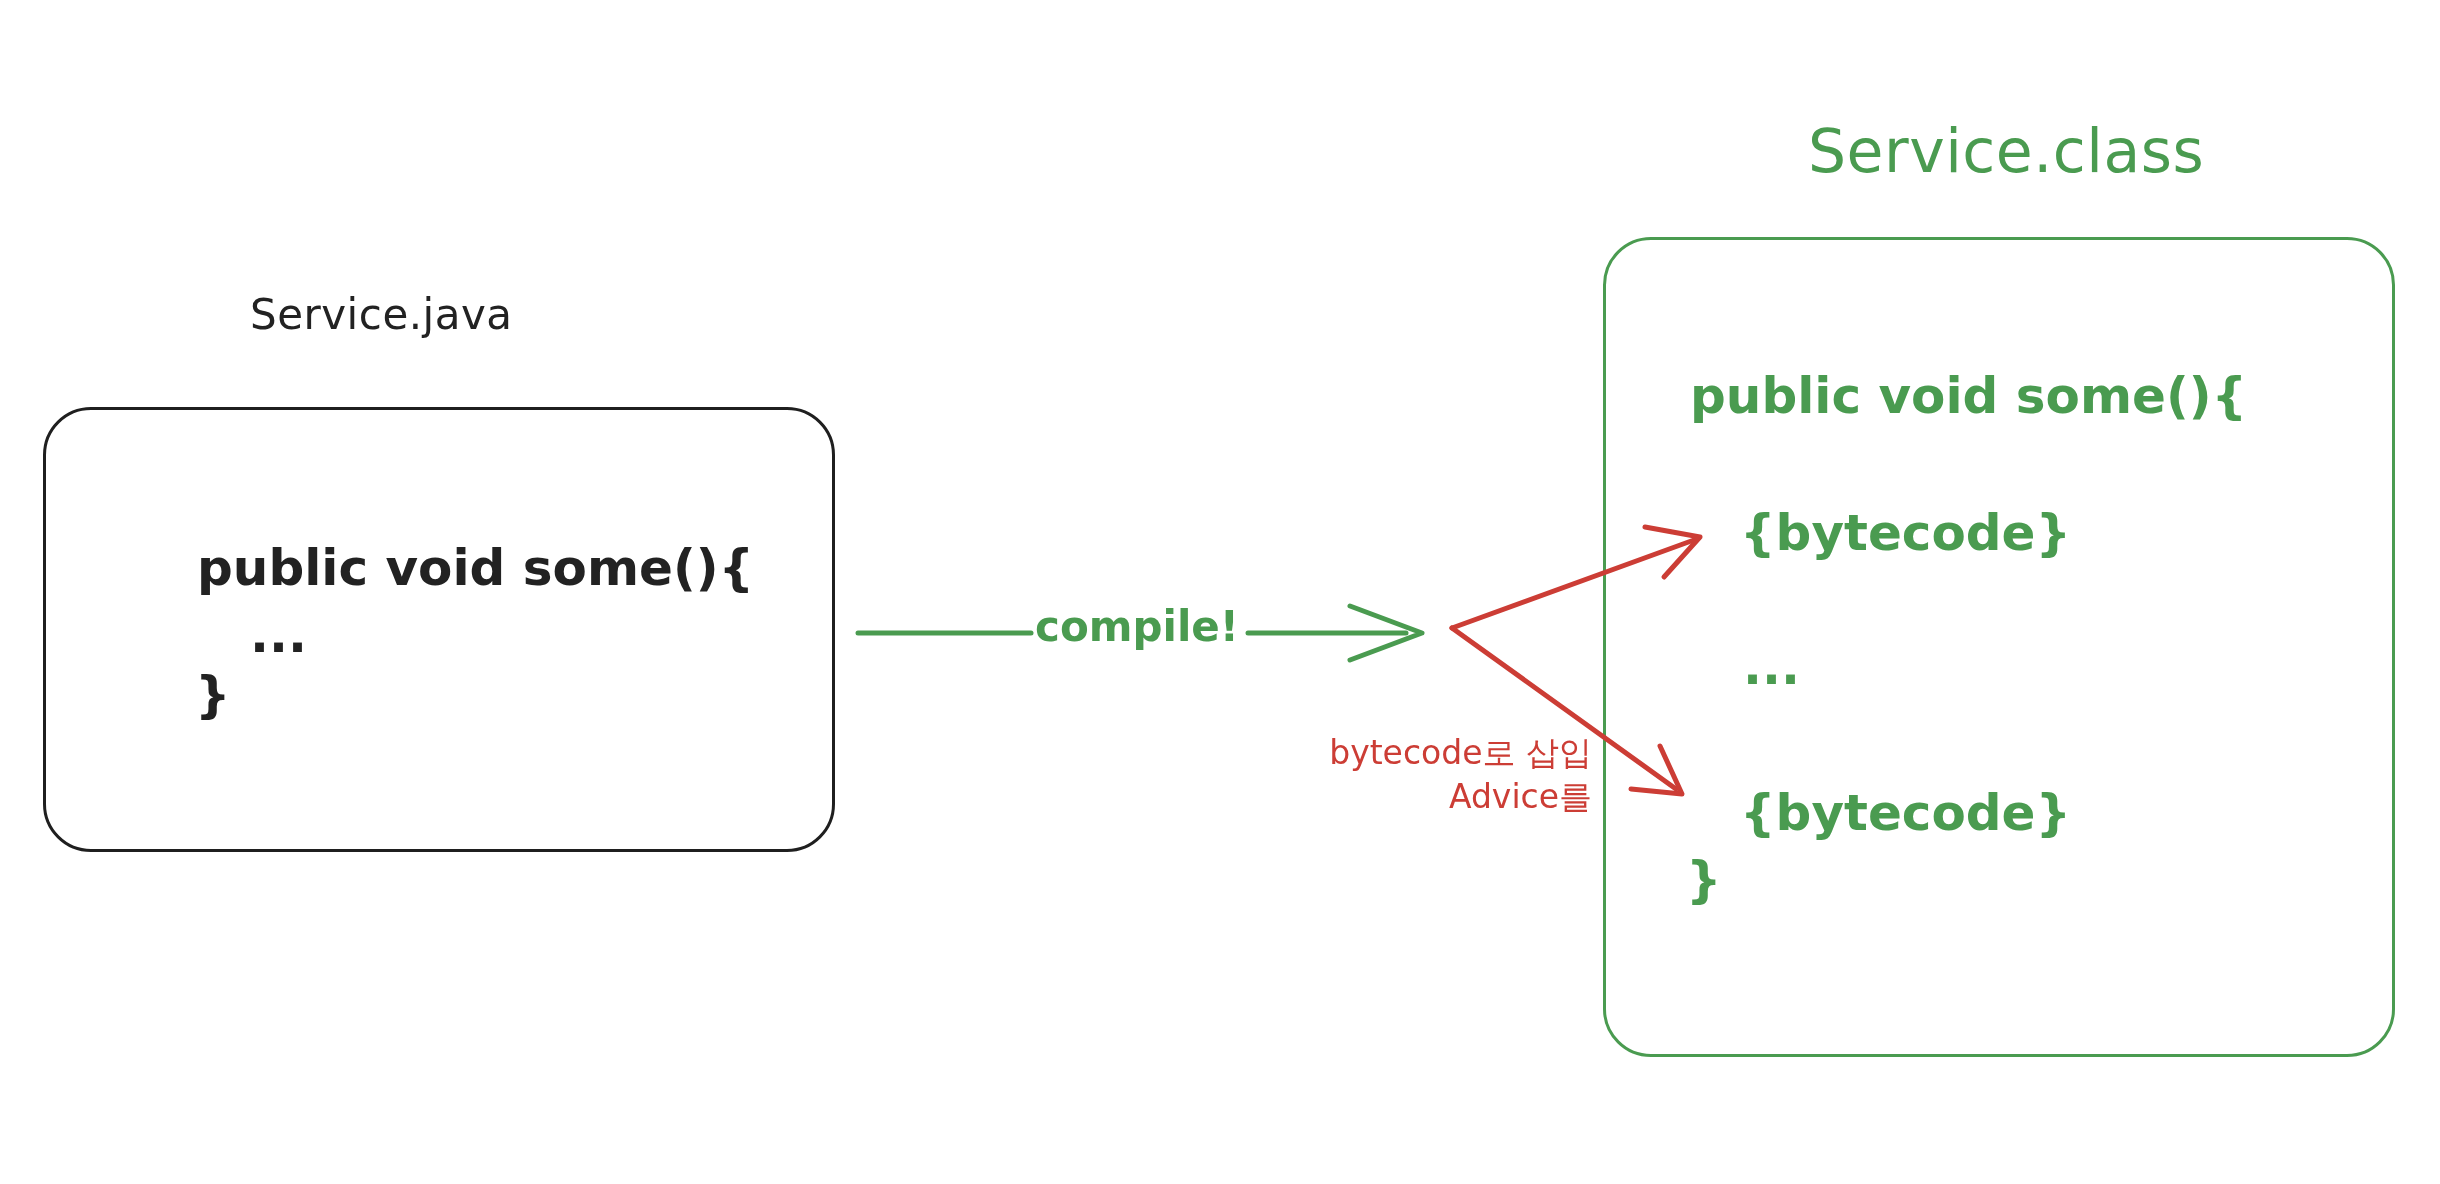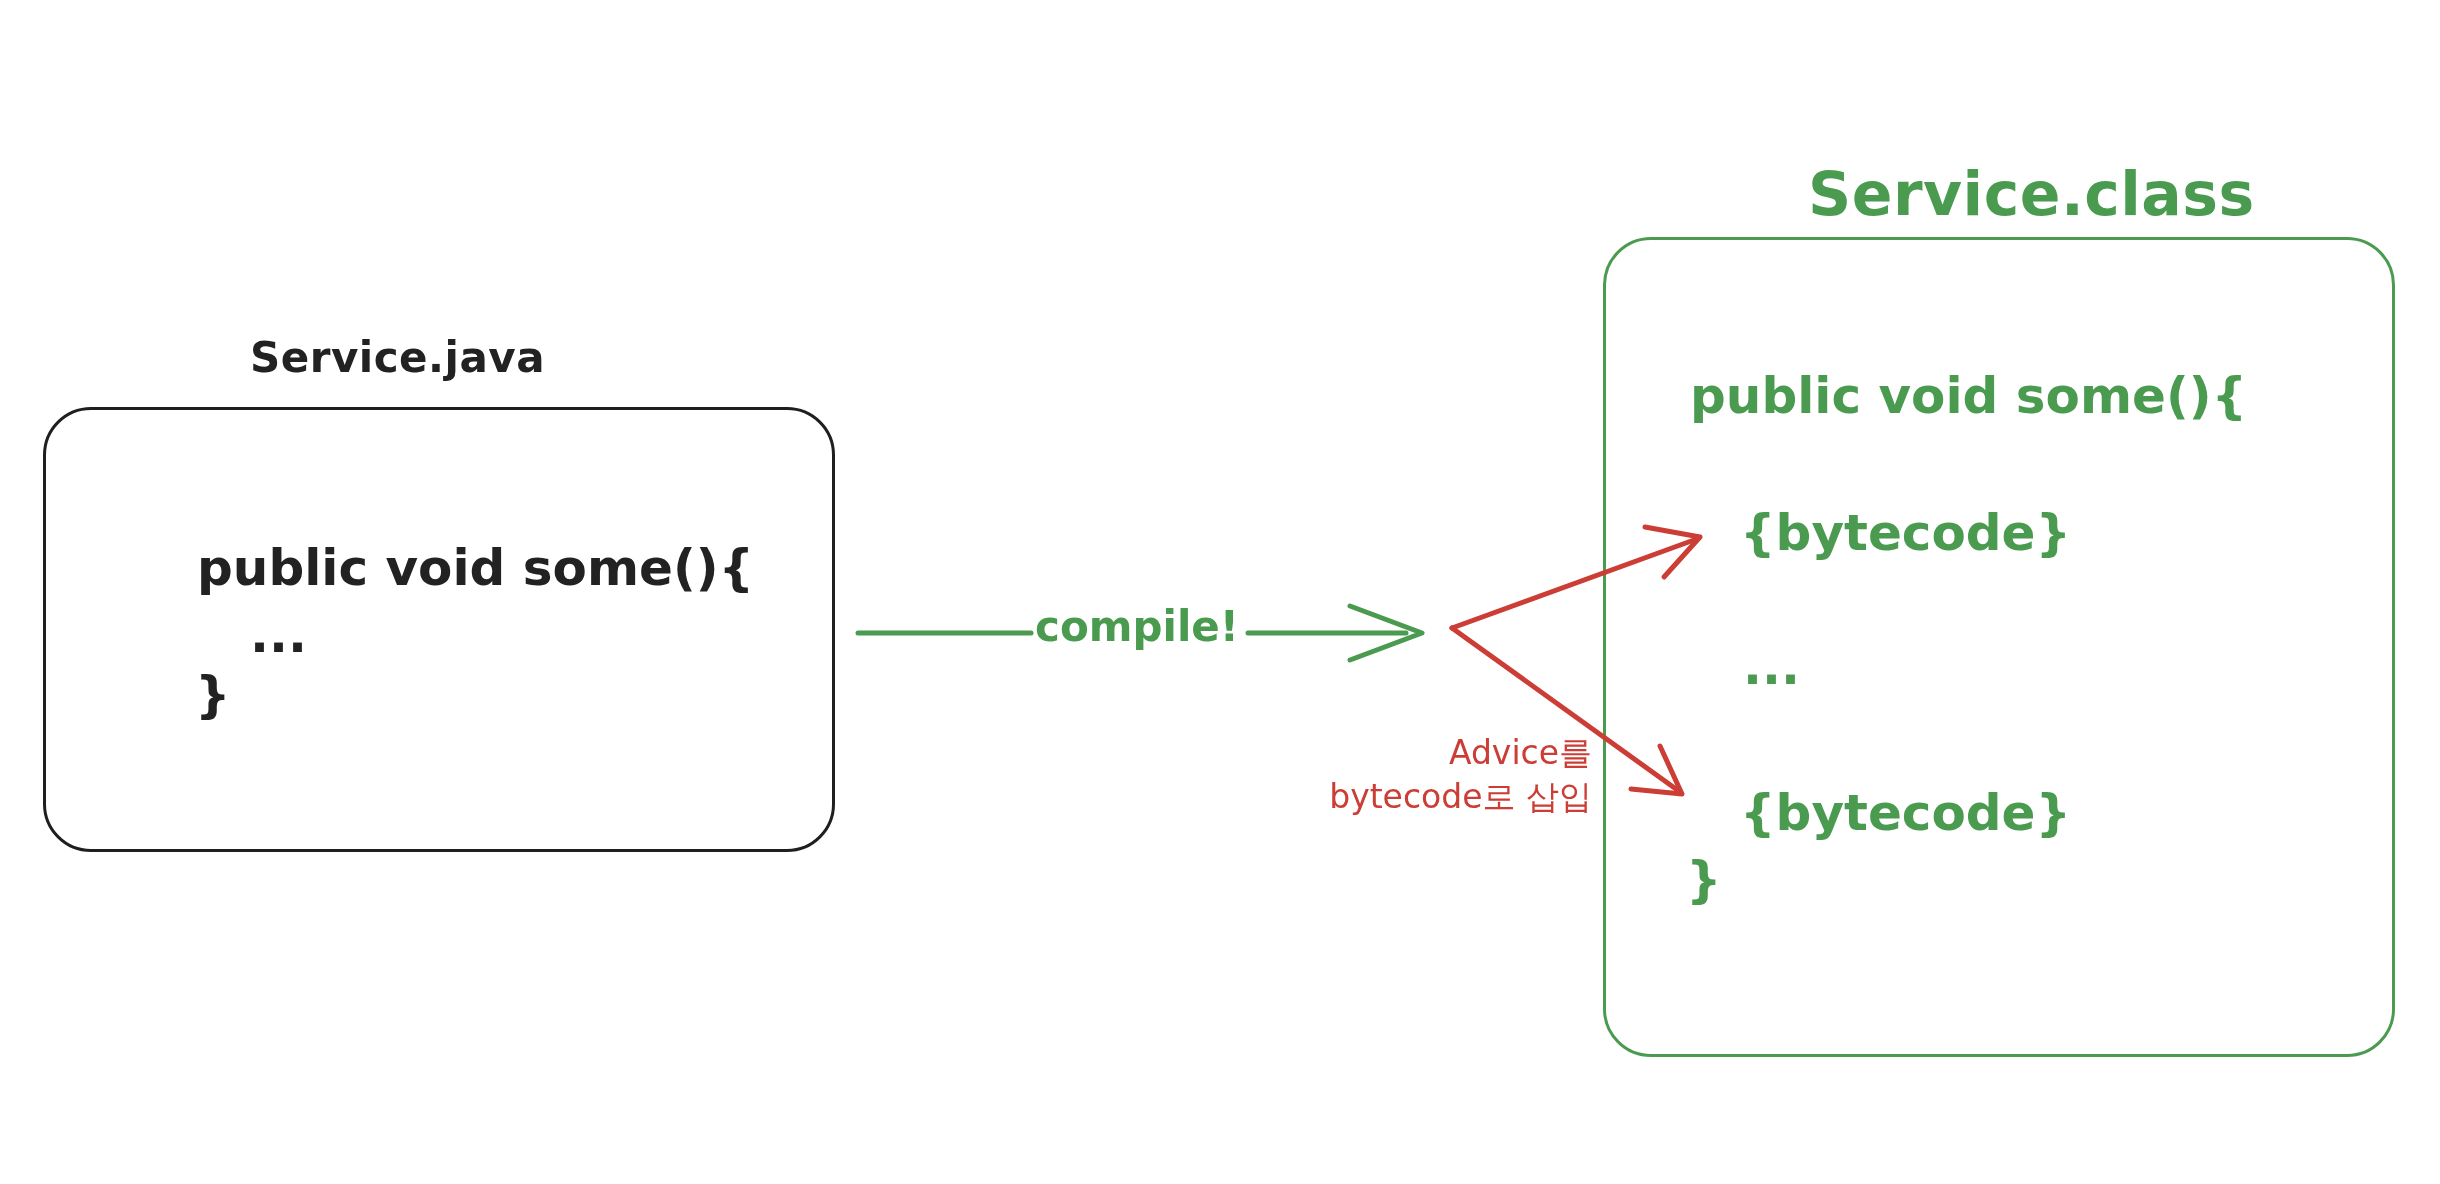--- a/index.html
+++ b/index.html
@@ -21,24 +21,23 @@
     left: 43px; top: 407px; width: 792px; height: 445px;
     border: 3px solid #1f1f1f;
   }
   .box.cls {
     left: 1603px; top: 237px; width: 792px; height: 820px;
     border: 3px solid #4a9b50;
   }
 
   .title {
     position: absolute;
-    font-weight: 700;
+    font-weight: 400;
     letter-spacing: 0.5px;
     white-space: nowrap;
-    margin-top: 43px;
   }
   .title.src { left: 250px; top: 290px; font-size: 42px; color: #222222; }
   .title.cls { left: 1808px; top: 116px; font-size: 60px; color: #4a9b50; }
 
   .code-line {
     position: absolute;
     font-size: 50px;
     line-height: 54px;
     font-weight: 700;
     white-space: nowrap;
@@ -110,17 +109,17 @@
     </g>
     <g>
       <line class="stroke-red" x1="1452" y1="628" x2="1676" y2="789"></line>
       <polyline class="stroke-red" points="1631,789 1682,794 1660,746"></polyline>
     </g>
   </svg>
 
   <div class="compile-label">compile!</div>
 
   <div class="advice-note">
+    <div>bytecode로 삽입</div>
     <div>Advice를</div>
-    <div>bytecode로 삽입</div>
   </div>
 
 </div>
 
 </body></html>

